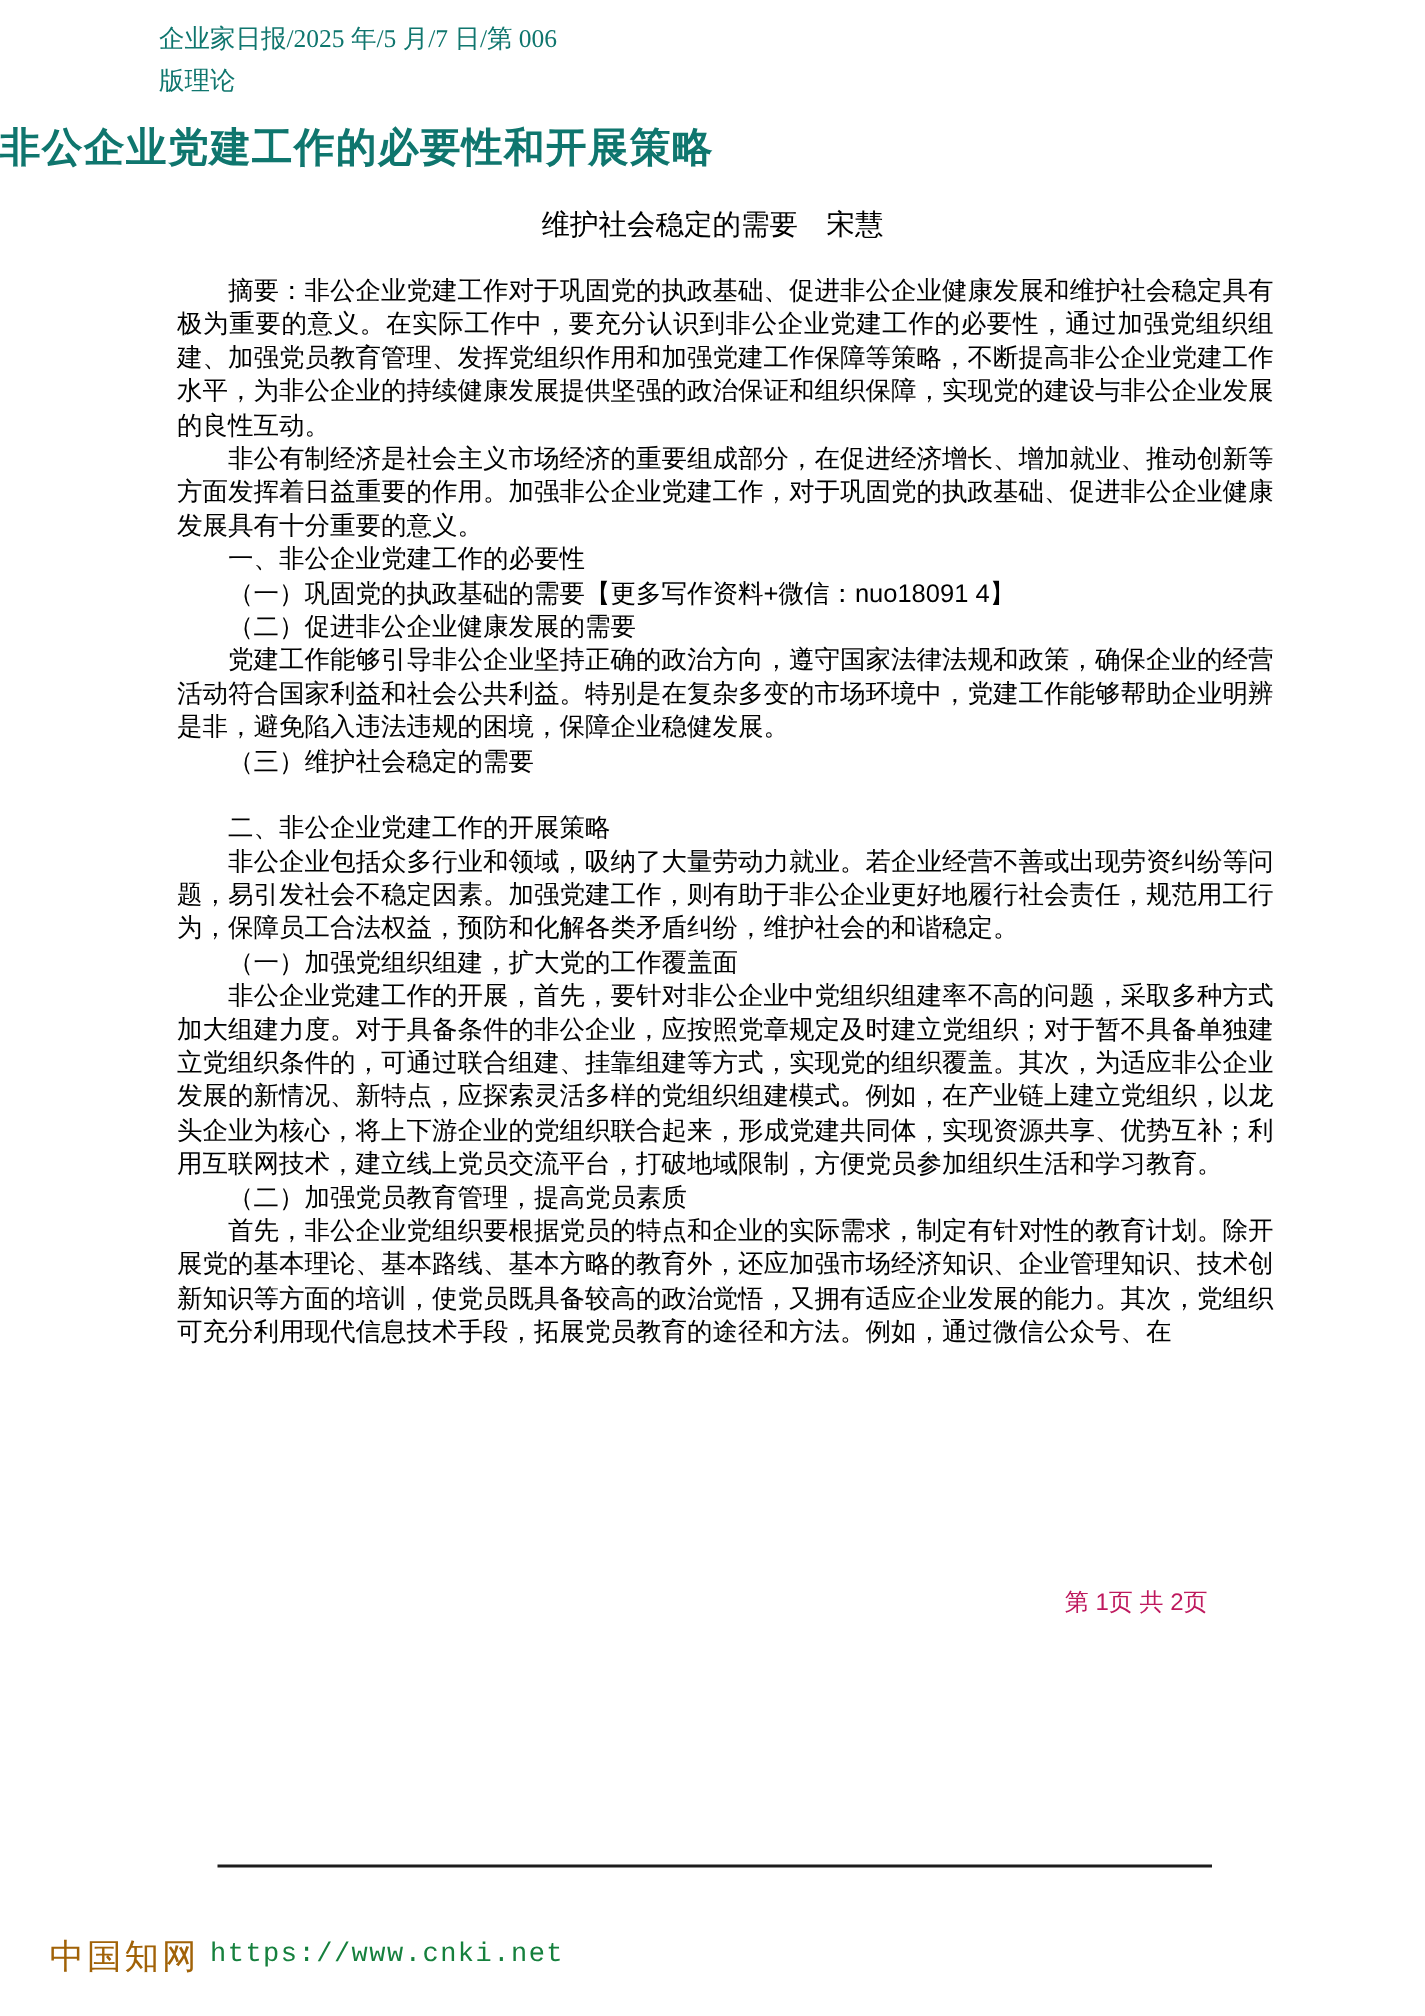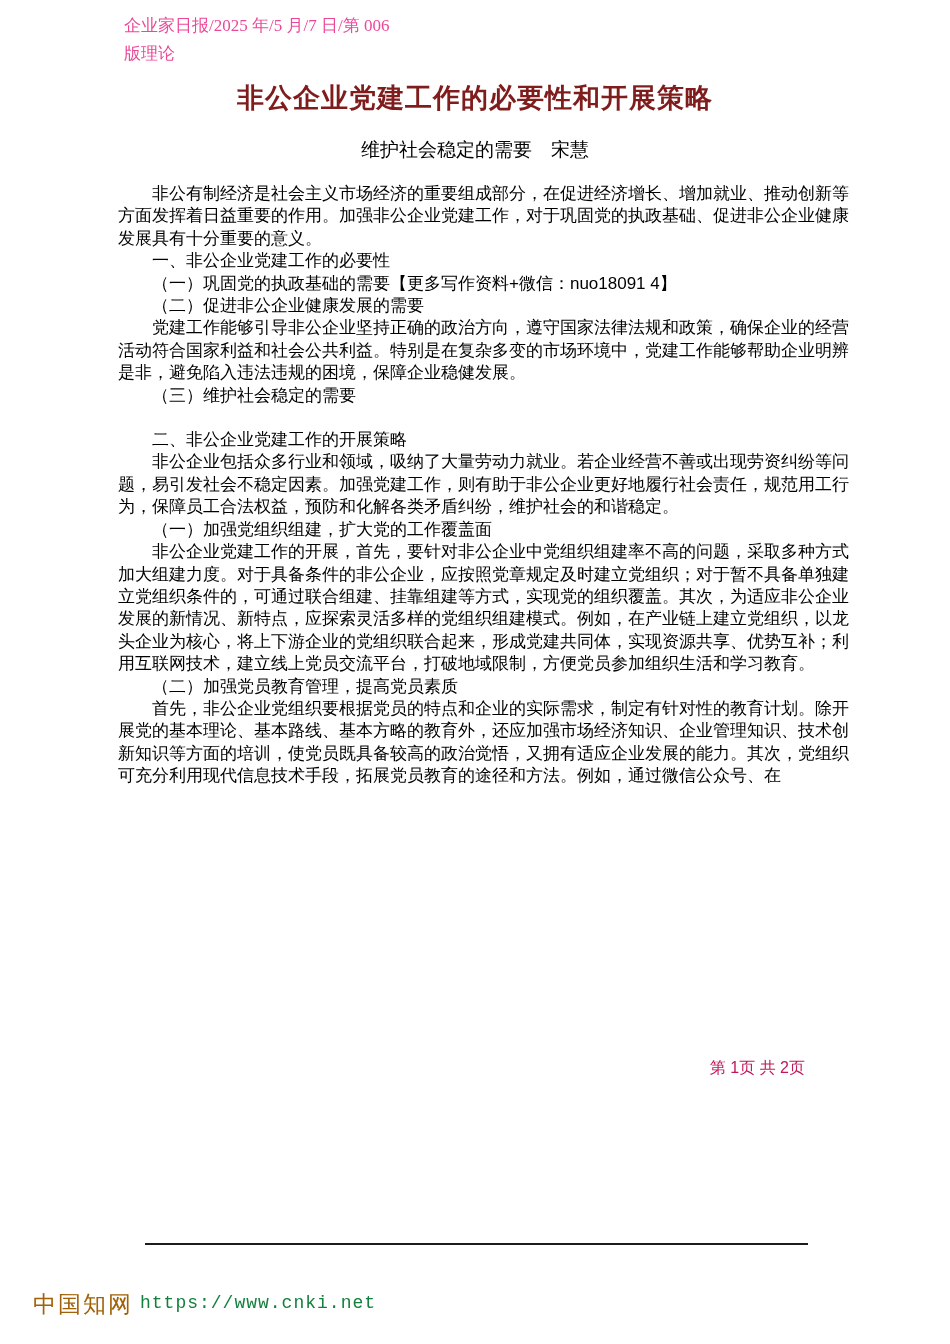--- a/index.html
+++ b/index.html
@@ -9,37 +9,36 @@
     width: 950px;
     height: 1344px;
     background: #ffffff;
     color: #000000;
     font-family: "Liberation Sans", "DejaVu Sans", sans-serif;
     overflow: hidden;
   }
   .doc-header {
     position: absolute;
     top: 12px;
-    left: 124px;
+    left: 106px;
     width: 740px;
     font-family: "Liberation Serif", "DejaVu Serif", serif;
     font-size: 17px;
     line-height: 28px;
-    color: #ec4899;
+    color: #0f766e;
   }
   .doc-title {
     position: absolute;
     top: 80px;
     left: 0;
     width: 100%;
-    text-align: center;
     font-weight: 700;
     font-size: 27px;
     letter-spacing: 1px;
-    color: #7f1d1d;
+    color: #0f766e;
   }
   .doc-author {
     position: absolute;
     top: 137px;
     left: 0;
     width: 100%;
     text-align: center;
     font-size: 19px;
     color: #000000;
   }
@@ -102,20 +101,21 @@
   <div class="doc-header">
     <div>企业家日报/2025 年/5 月/7 日/第 006</div>
     <div>版理论</div>
   </div>
 
   <div class="doc-title">非公企业党建工作的必要性和开展策略</div>
 
   <div class="doc-author">维护社会稳定的需要　宋慧</div>
 
   <div class="doc-body">
+    <p>摘要：非公企业党建工作对于巩固党的执政基础、促进非公企业健康发展和维护社会稳定具有极为重要的意义。在实际工作中，要充分认识到非公企业党建工作的必要性，通过加强党组织组建、加强党员教育管理、发挥党组织作用和加强党建工作保障等策略，不断提高非公企业党建工作水平，为非公企业的持续健康发展提供坚强的政治保证和组织保障，实现党的建设与非公企业发展的良性互动。</p>
     <p>非公有制经济是社会主义市场经济的重要组成部分，在促进经济增长、增加就业、推动创新等方面发挥着日益重要的作用。加强非公企业党建工作，对于巩固党的执政基础、促进非公企业健康发展具有十分重要的意义。</p>
     <p>一、非公企业党建工作的必要性</p>
     <p>（一）巩固党的执政基础的需要【更多写作资料+微信：nuo18091 4】</p>
     <p>（二）促进非公企业健康发展的需要</p>
     <p>党建工作能够引导非公企业坚持正确的政治方向，遵守国家法律法规和政策，确保企业的经营活动符合国家利益和社会公共利益。特别是在复杂多变的市场环境中，党建工作能够帮助企业明辨是非，避免陷入违法违规的困境，保障企业稳健发展。</p>
     <p class="gap-after">（三）维护社会稳定的需要</p>
     <p>二、非公企业党建工作的开展策略</p>
     <p>非公企业包括众多行业和领域，吸纳了大量劳动力就业。若企业经营不善或出现劳资纠纷等问题，易引发社会不稳定因素。加强党建工作，则有助于非公企业更好地履行社会责任，规范用工行为，保障员工合法权益，预防和化解各类矛盾纠纷，维护社会的和谐稳定。</p>
     <p>（一）加强党组织组建，扩大党的工作覆盖面</p>
     <p>非公企业党建工作的开展，首先，要针对非公企业中党组织组建率不高的问题，采取多种方式加大组建力度。对于具备条件的非公企业，应按照党章规定及时建立党组织；对于暂不具备单独建立党组织条件的，可通过联合组建、挂靠组建等方式，实现党的组织覆盖。其次，为适应非公企业发展的新情况、新特点，应探索灵活多样的党组织组建模式。例如，在产业链上建立党组织，以龙头企业为核心，将上下游企业的党组织联合起来，形成党建共同体，实现资源共享、优势互补；利用互联网技术，建立线上党员交流平台，打破地域限制，方便党员参加组织生活和学习教育。</p>

